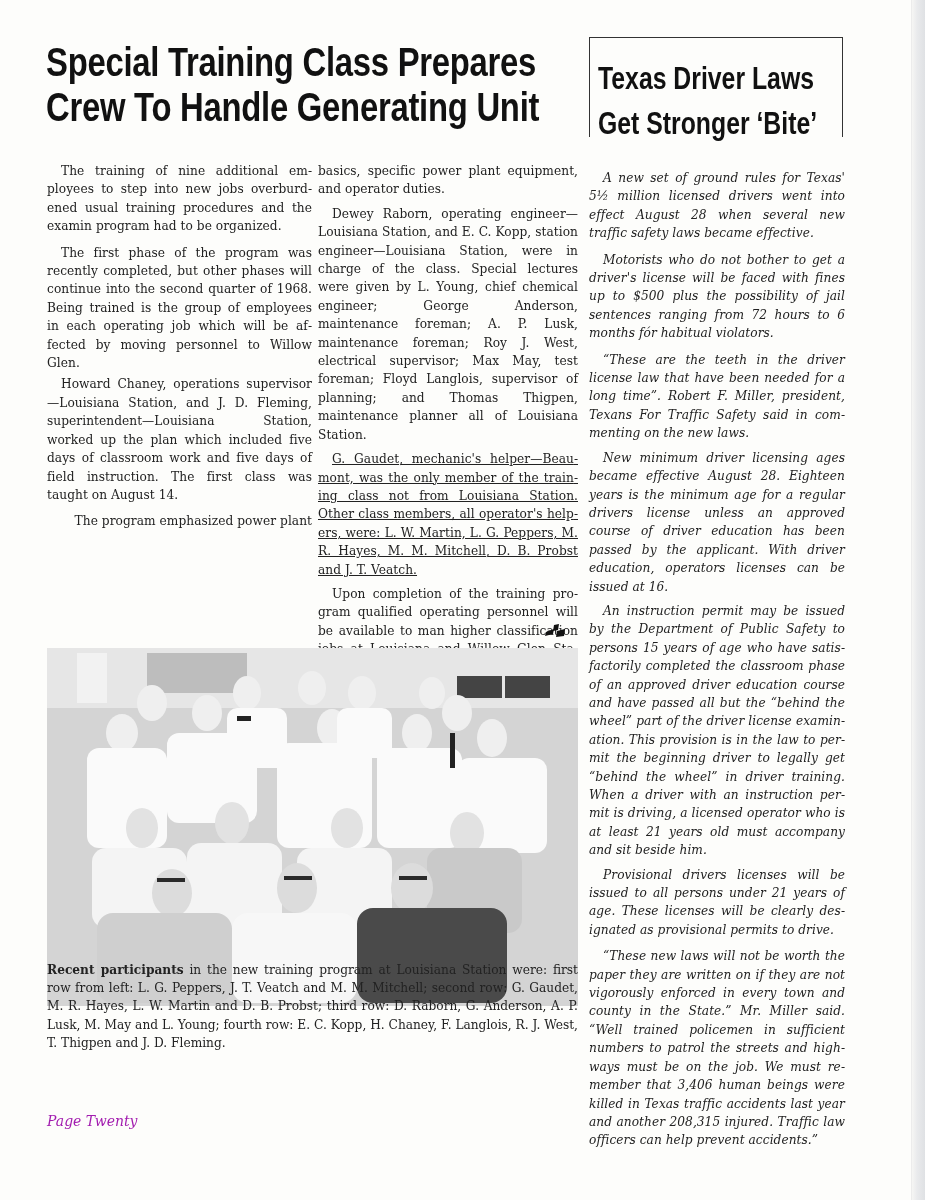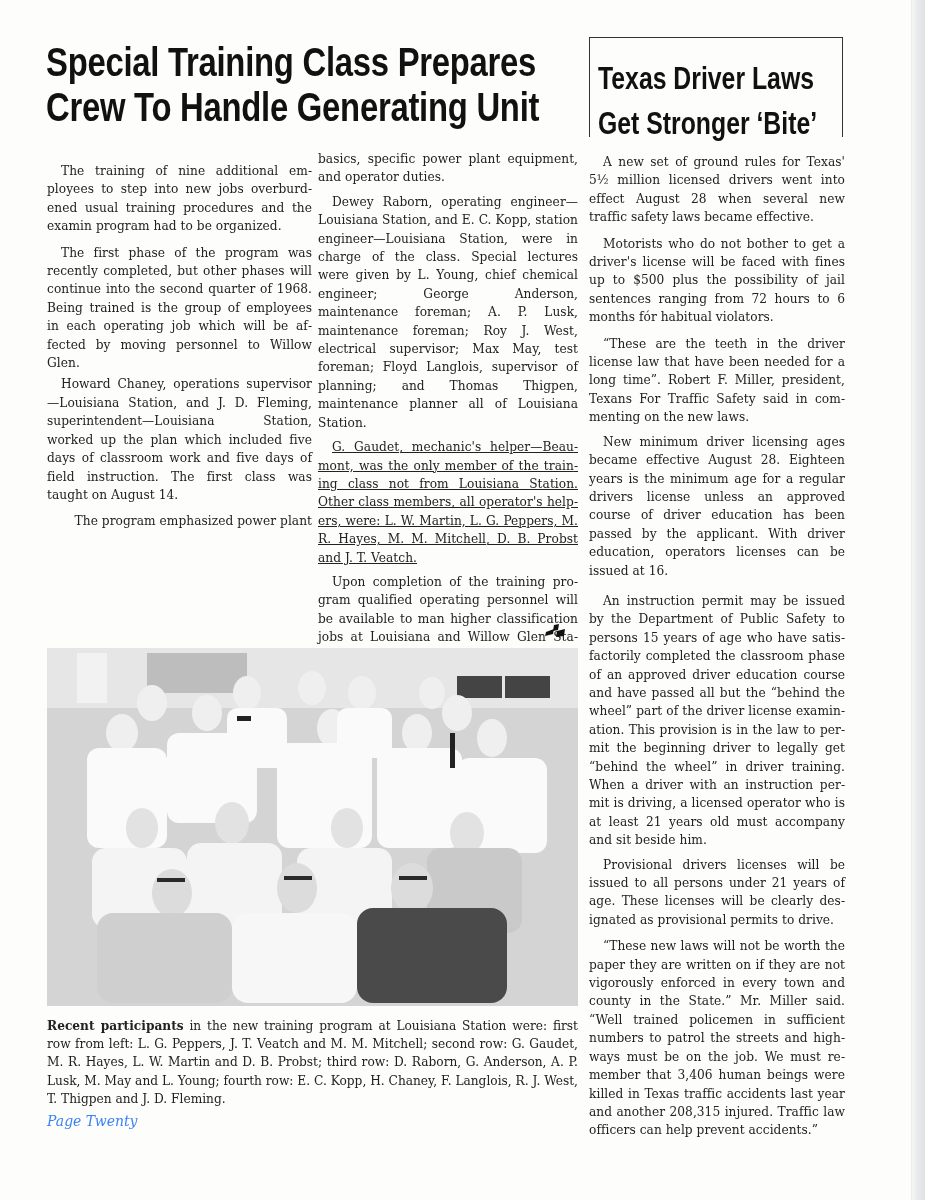--- a/index.html
+++ b/index.html
@@ -48,42 +48,42 @@
     .col {
       position: absolute;
       font-size: 12.2px;
       line-height: 18.4px;
       text-align: justify;
       color: #222;
       letter-spacing: 0.05px;
     }
     .col p { margin: 0 0 8px 0; text-indent: 14px; hyphens: manual; }
     .col1 { left: 47px; top: 162px; width: 265px; }
-    .col2 { left: 318px; top: 150px; width: 260px; }
-    .col3 { left: 589px; top: 153px; width: 256px; }
+    .col2 { left: 318px; top: 162px; width: 260px; }
+    .col3 { left: 589px; top: 169px; width: 256px; font-style: italic; }
     .end-mark {
       position: absolute; left: 543px; top: 624px; width: 24px; height: 14px;
     }
     .photo {
       position: absolute; left: 47px; top: 648px; width: 531px; height: 358px;
       background: linear-gradient(180deg, #d8d8d8 0%, #e9e9e9 12%, #cfcfcf 40%, #bdbdbd 70%, #a9a9a9 100%);
       overflow: hidden;
     }
     .photo svg { display: block; }
     .caption {
-      position: absolute; left: 47px; top: 1017px; width: 531px;
+      position: absolute; left: 47px; top: 961px; width: 531px;
       font-size: 12.2px; line-height: 18.2px; text-align: justify; color: #222;
     }
     .caption b { font-weight: 700; }
     .page-footer {
       position: absolute; left: 47px; top: 1113px;
       font-family: "DejaVu Serif", serif;
       font-style: italic;
       font-size: 14px;
-      color: #3b82f6;
+      color: #a21caf;
     }
   </style>
 </head>
 <body>
 
 <div class="page-edge"></div>
 
 <div class="headline">
   <div>Special Training Class Prepares</div>
   <div>Crew To Handle Generating Unit</div>
@@ -177,19 +177,19 @@
     </g>
   </svg>
 </div>
 
 <div class="caption"><b>Recent participants</b><span> in the new training program at Louisiana Station were: first row from left: L. G. Peppers, J. T. Veatch and M. M. Mitchell; second row: G. Gaudet, M. R. Hayes, L. W. Martin and D. B. Probst; third row: D. Raborn, G. Anderson, A. P. Lusk, M. May and L. Young; fourth row: E. C. Kopp, H. Chaney, F. Langlois, R. J. West, T. Thigpen and J. D. Fleming.</span></div>
 
 <div class="col col3">
   <p>A new set of ground rules for Texas' 5½ million licensed drivers went into effect August 28 when several new traffic safety laws became effective.</p>
   <p>Motorists who do not bother to get a driver's license will be faced with fines up to $500 plus the possibility of jail sentences ranging from 72 hours to 6 months fór habitual violators.</p>
   <p style="margin-bottom:6px;">“These are the teeth in the driver license law that have been needed for a long time”. Robert F. Miller, president, Texans For Traffic Safety said in com­menting on the new laws.</p>
-  <p style="margin-bottom:12px;">New minimum driver licensing ages became effective August 28. Eighteen years is the minimum age for a regular drivers license unless an approved course of driver education has been passed by the applicant. With driver education, op­erators licenses can be issued at 16.</p>
+  <p style="margin-bottom:6px;">New minimum driver licensing ages became effective August 28. Eighteen years is the minimum age for a regular drivers license unless an approved course of driver education has been passed by the applicant. With driver education, op­erators licenses can be issued at 16.</p>
   <p style="margin-bottom:6px;">An instruction permit may be issued by the Department of Public Safety to persons 15 years of age who have satis­factorily completed the classroom phase of an approved driver education course and have passed all but the “behind the wheel” part of the driver license examin­ation. This provision is in the law to per­mit the beginning driver to legally get “behind the wheel” in driver training. When a driver with an instruction per­mit is driving, a licensed operator who is at least 21 years old must accompany and sit beside him.</p>
   <p style="">Provisional drivers licenses will be issued to all persons under 21 years of age. These licenses will be clearly des­ignated as provisional permits to drive.</p>
   <p style="text-align-last:left;">“These new laws will not be worth the paper they are written on if they are not vigorously enforced in every town and county in the State.” Mr. Miller said. “Well trained policemen in sufficient numbers to patrol the streets and high­ways must be on the job. We must re­member that 3,406 human beings were killed in Texas traffic accidents last year and another 208,315 injured. Traffic law officers can help prevent accidents.”</p>
 </div>
 
 <div class="page-footer">Page Twenty</div>
 
 </body></html>

